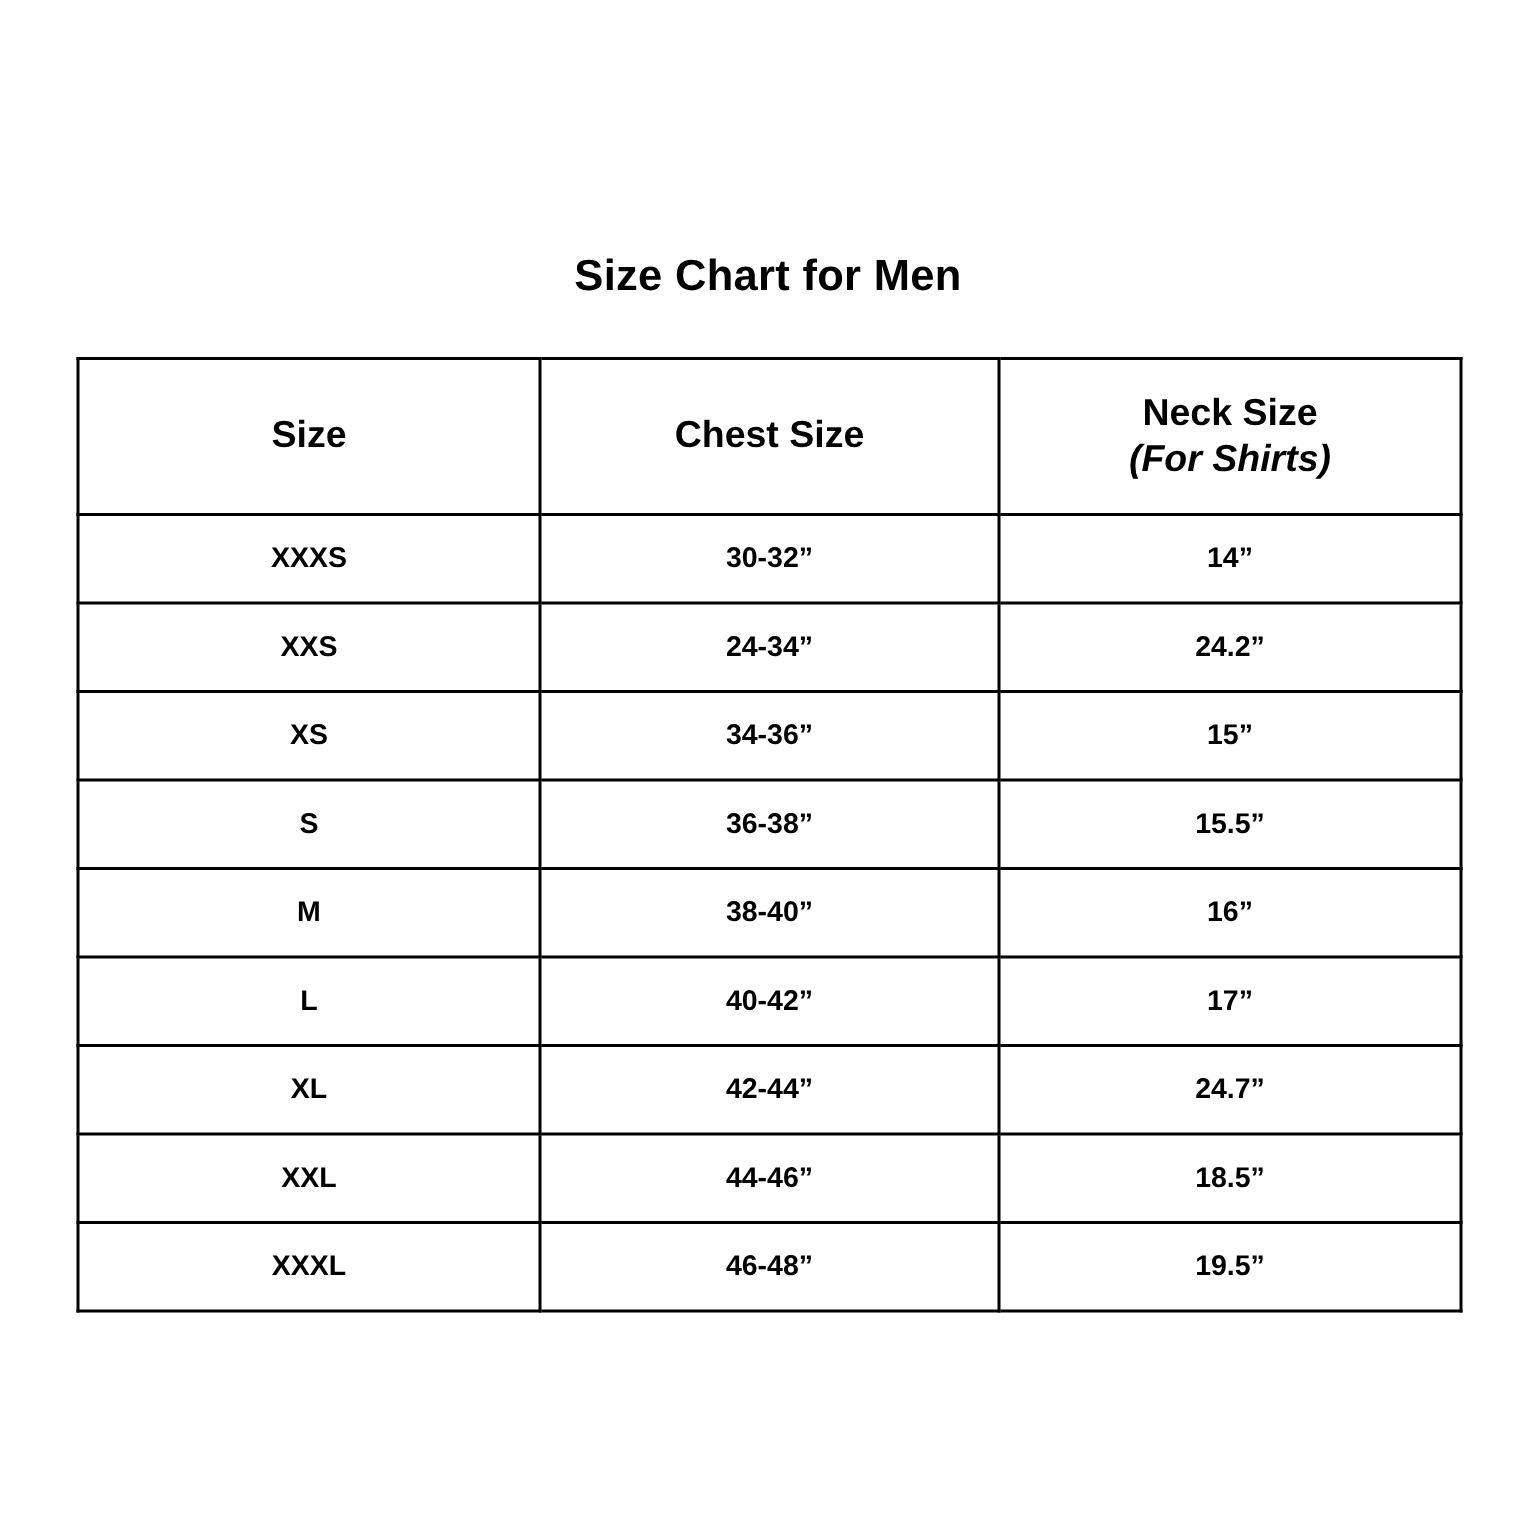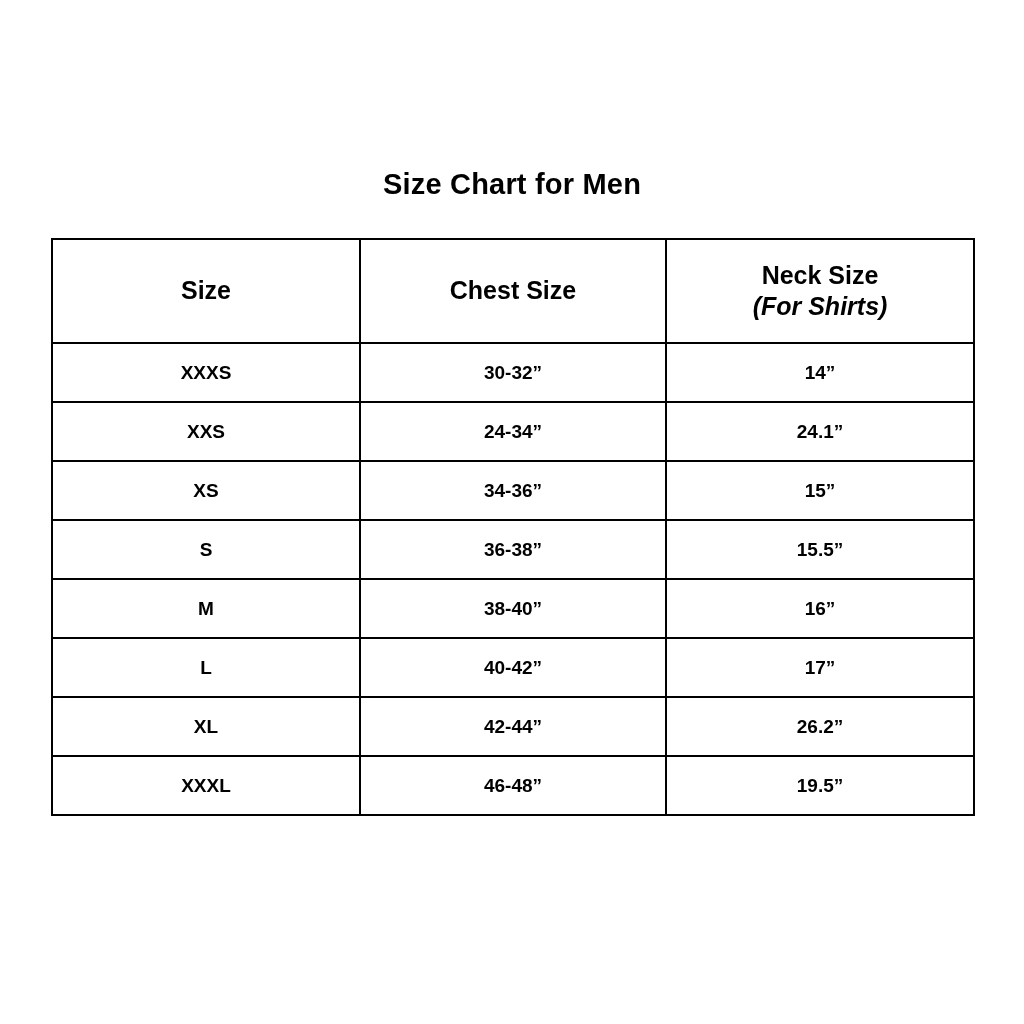--- a/index.html
+++ b/index.html
@@ -101,21 +101,21 @@
       </thead>
       <tbody>
         <tr>
           <td>XXXS</td>
           <td>30-32”</td>
           <td>14”</td>
         </tr>
         <tr>
           <td>XXS</td>
           <td>24-34”</td>
-          <td>24.1”</td>
+          <td>24.2”</td>
         </tr>
         <tr>
           <td>XS</td>
           <td>34-36”</td>
           <td>15”</td>
         </tr>
         <tr>
           <td>S</td>
           <td>36-38”</td>
           <td>15.5”</td>
@@ -126,21 +126,26 @@
           <td>16”</td>
         </tr>
         <tr>
           <td>L</td>
           <td>40-42”</td>
           <td>17”</td>
         </tr>
         <tr>
           <td>XL</td>
           <td>42-44”</td>
-          <td>26.2”</td>
+          <td>24.7”</td>
+        </tr>
+        <tr>
+          <td>XXL</td>
+          <td>44-46”</td>
+          <td>18.5”</td>
         </tr>
         <tr>
           <td>XXXL</td>
           <td>46-48”</td>
           <td>19.5”</td>
         </tr>
       </tbody>
     </table>
   </div>
 

